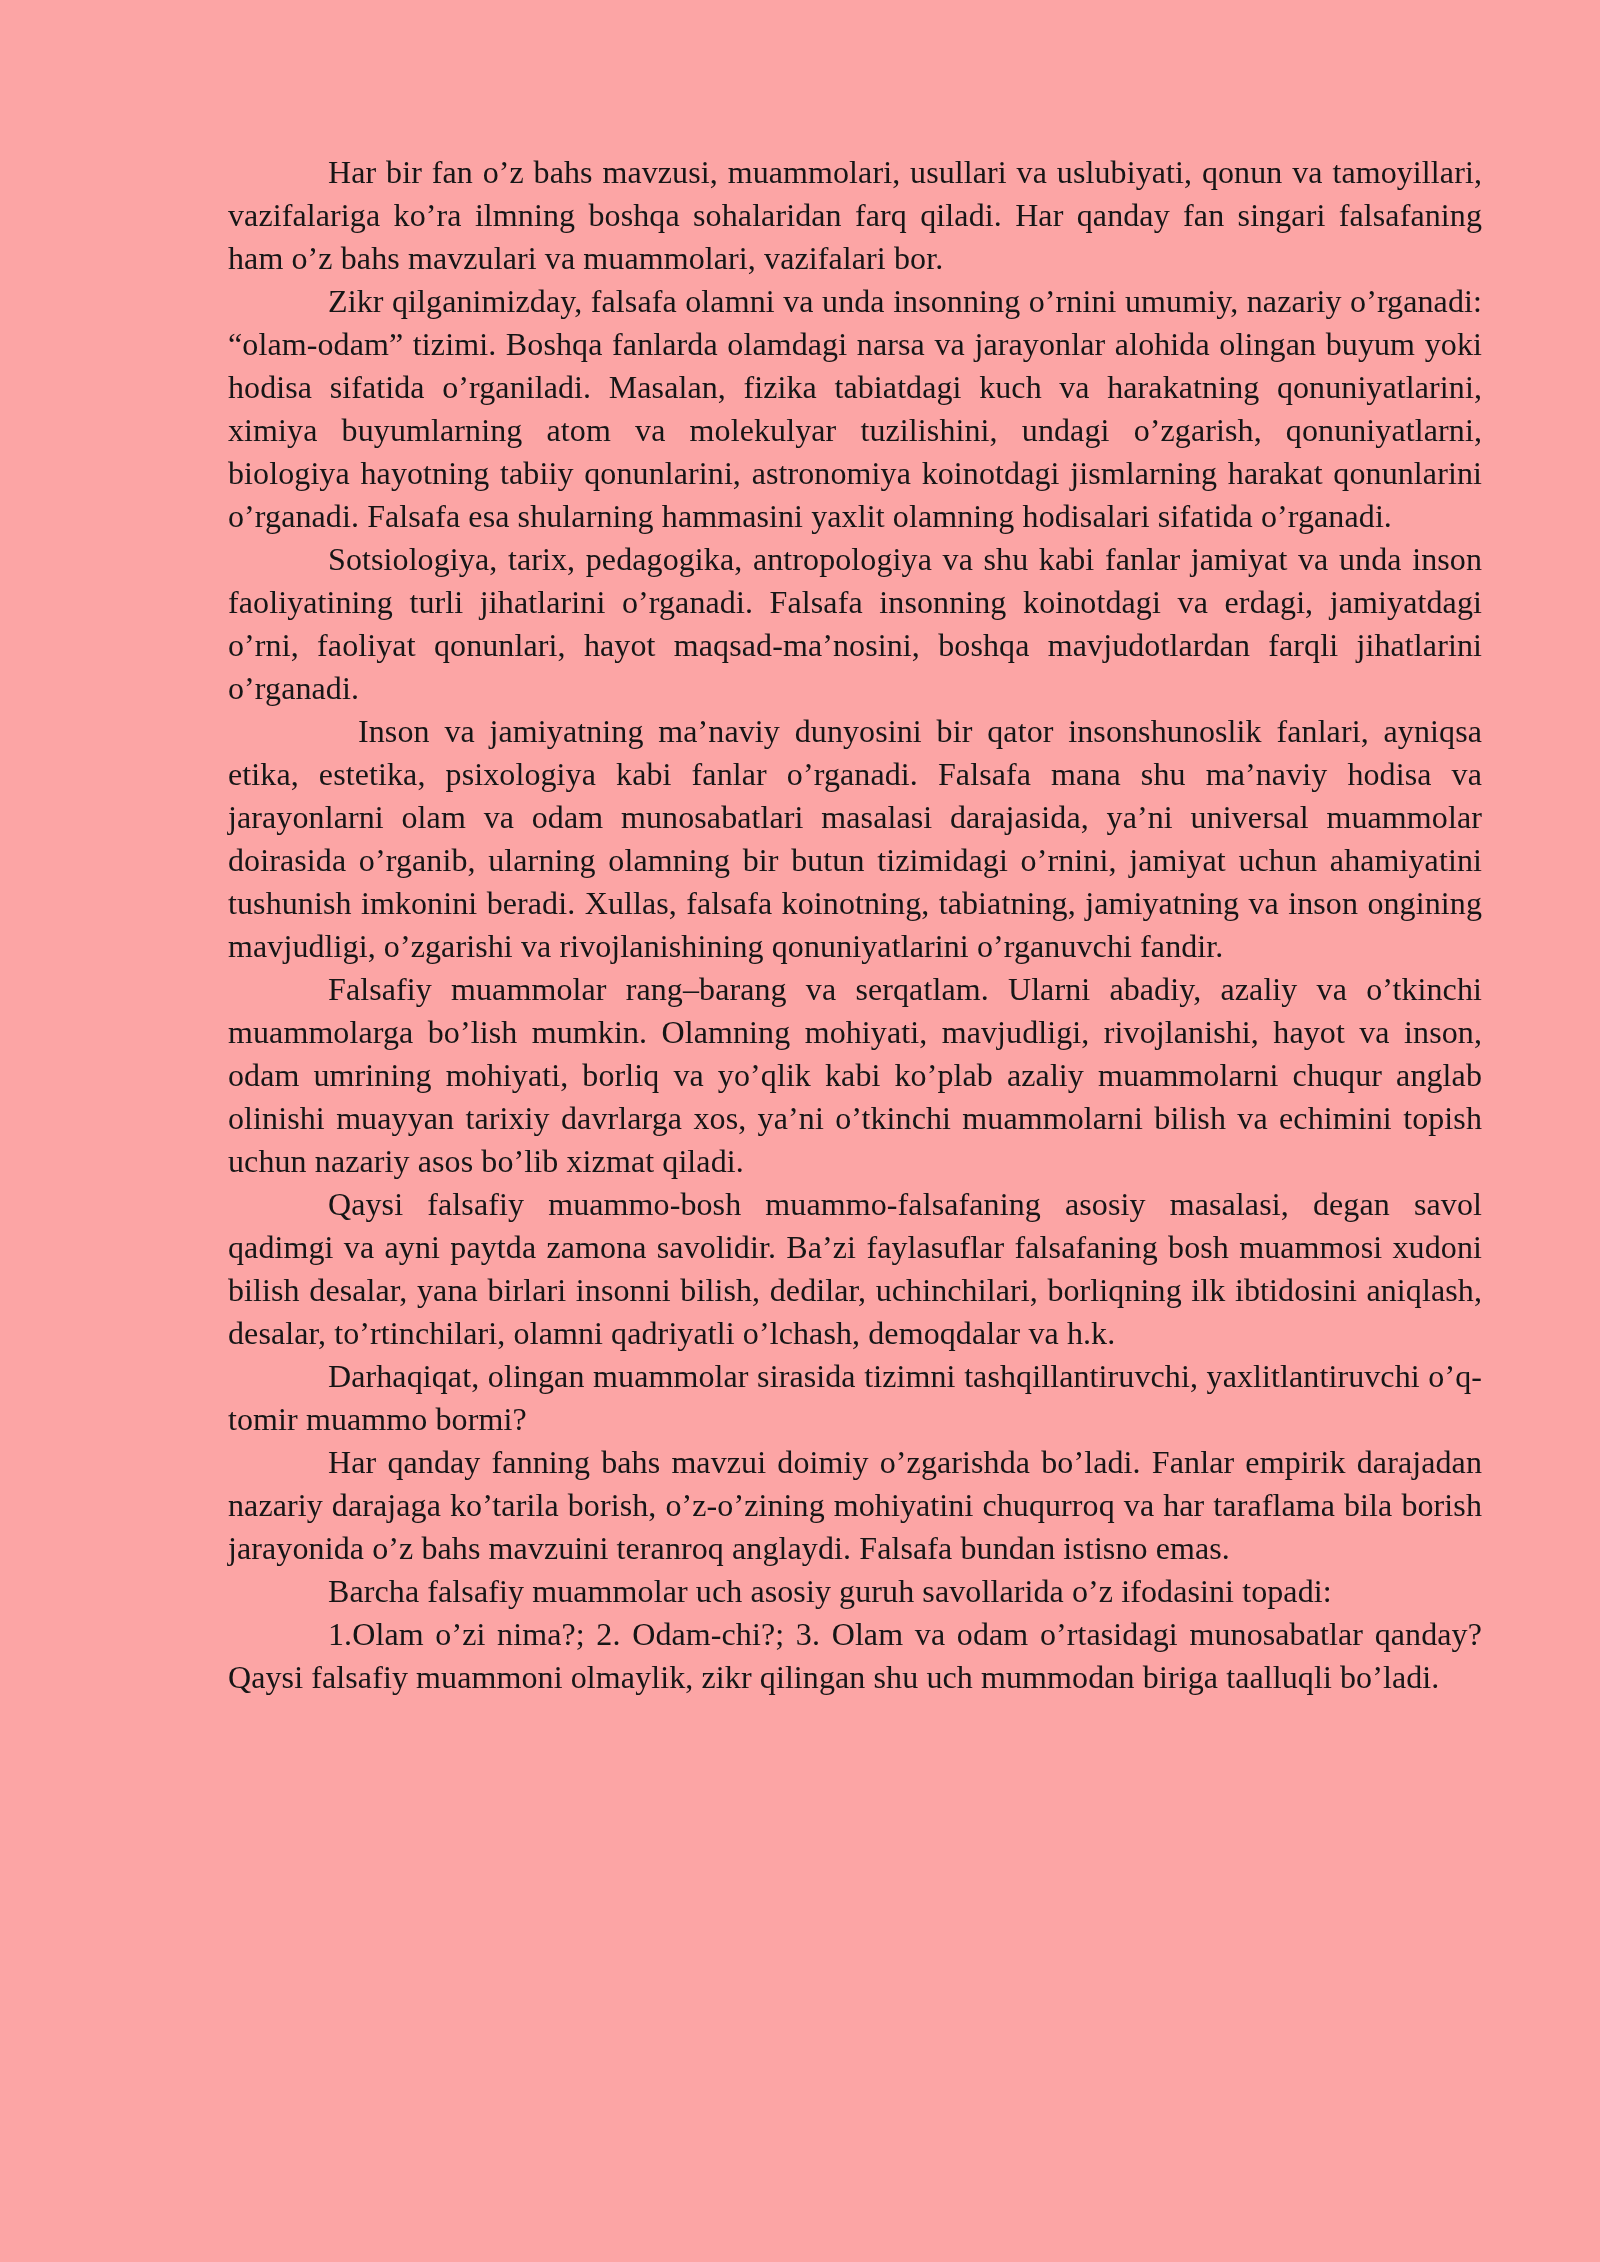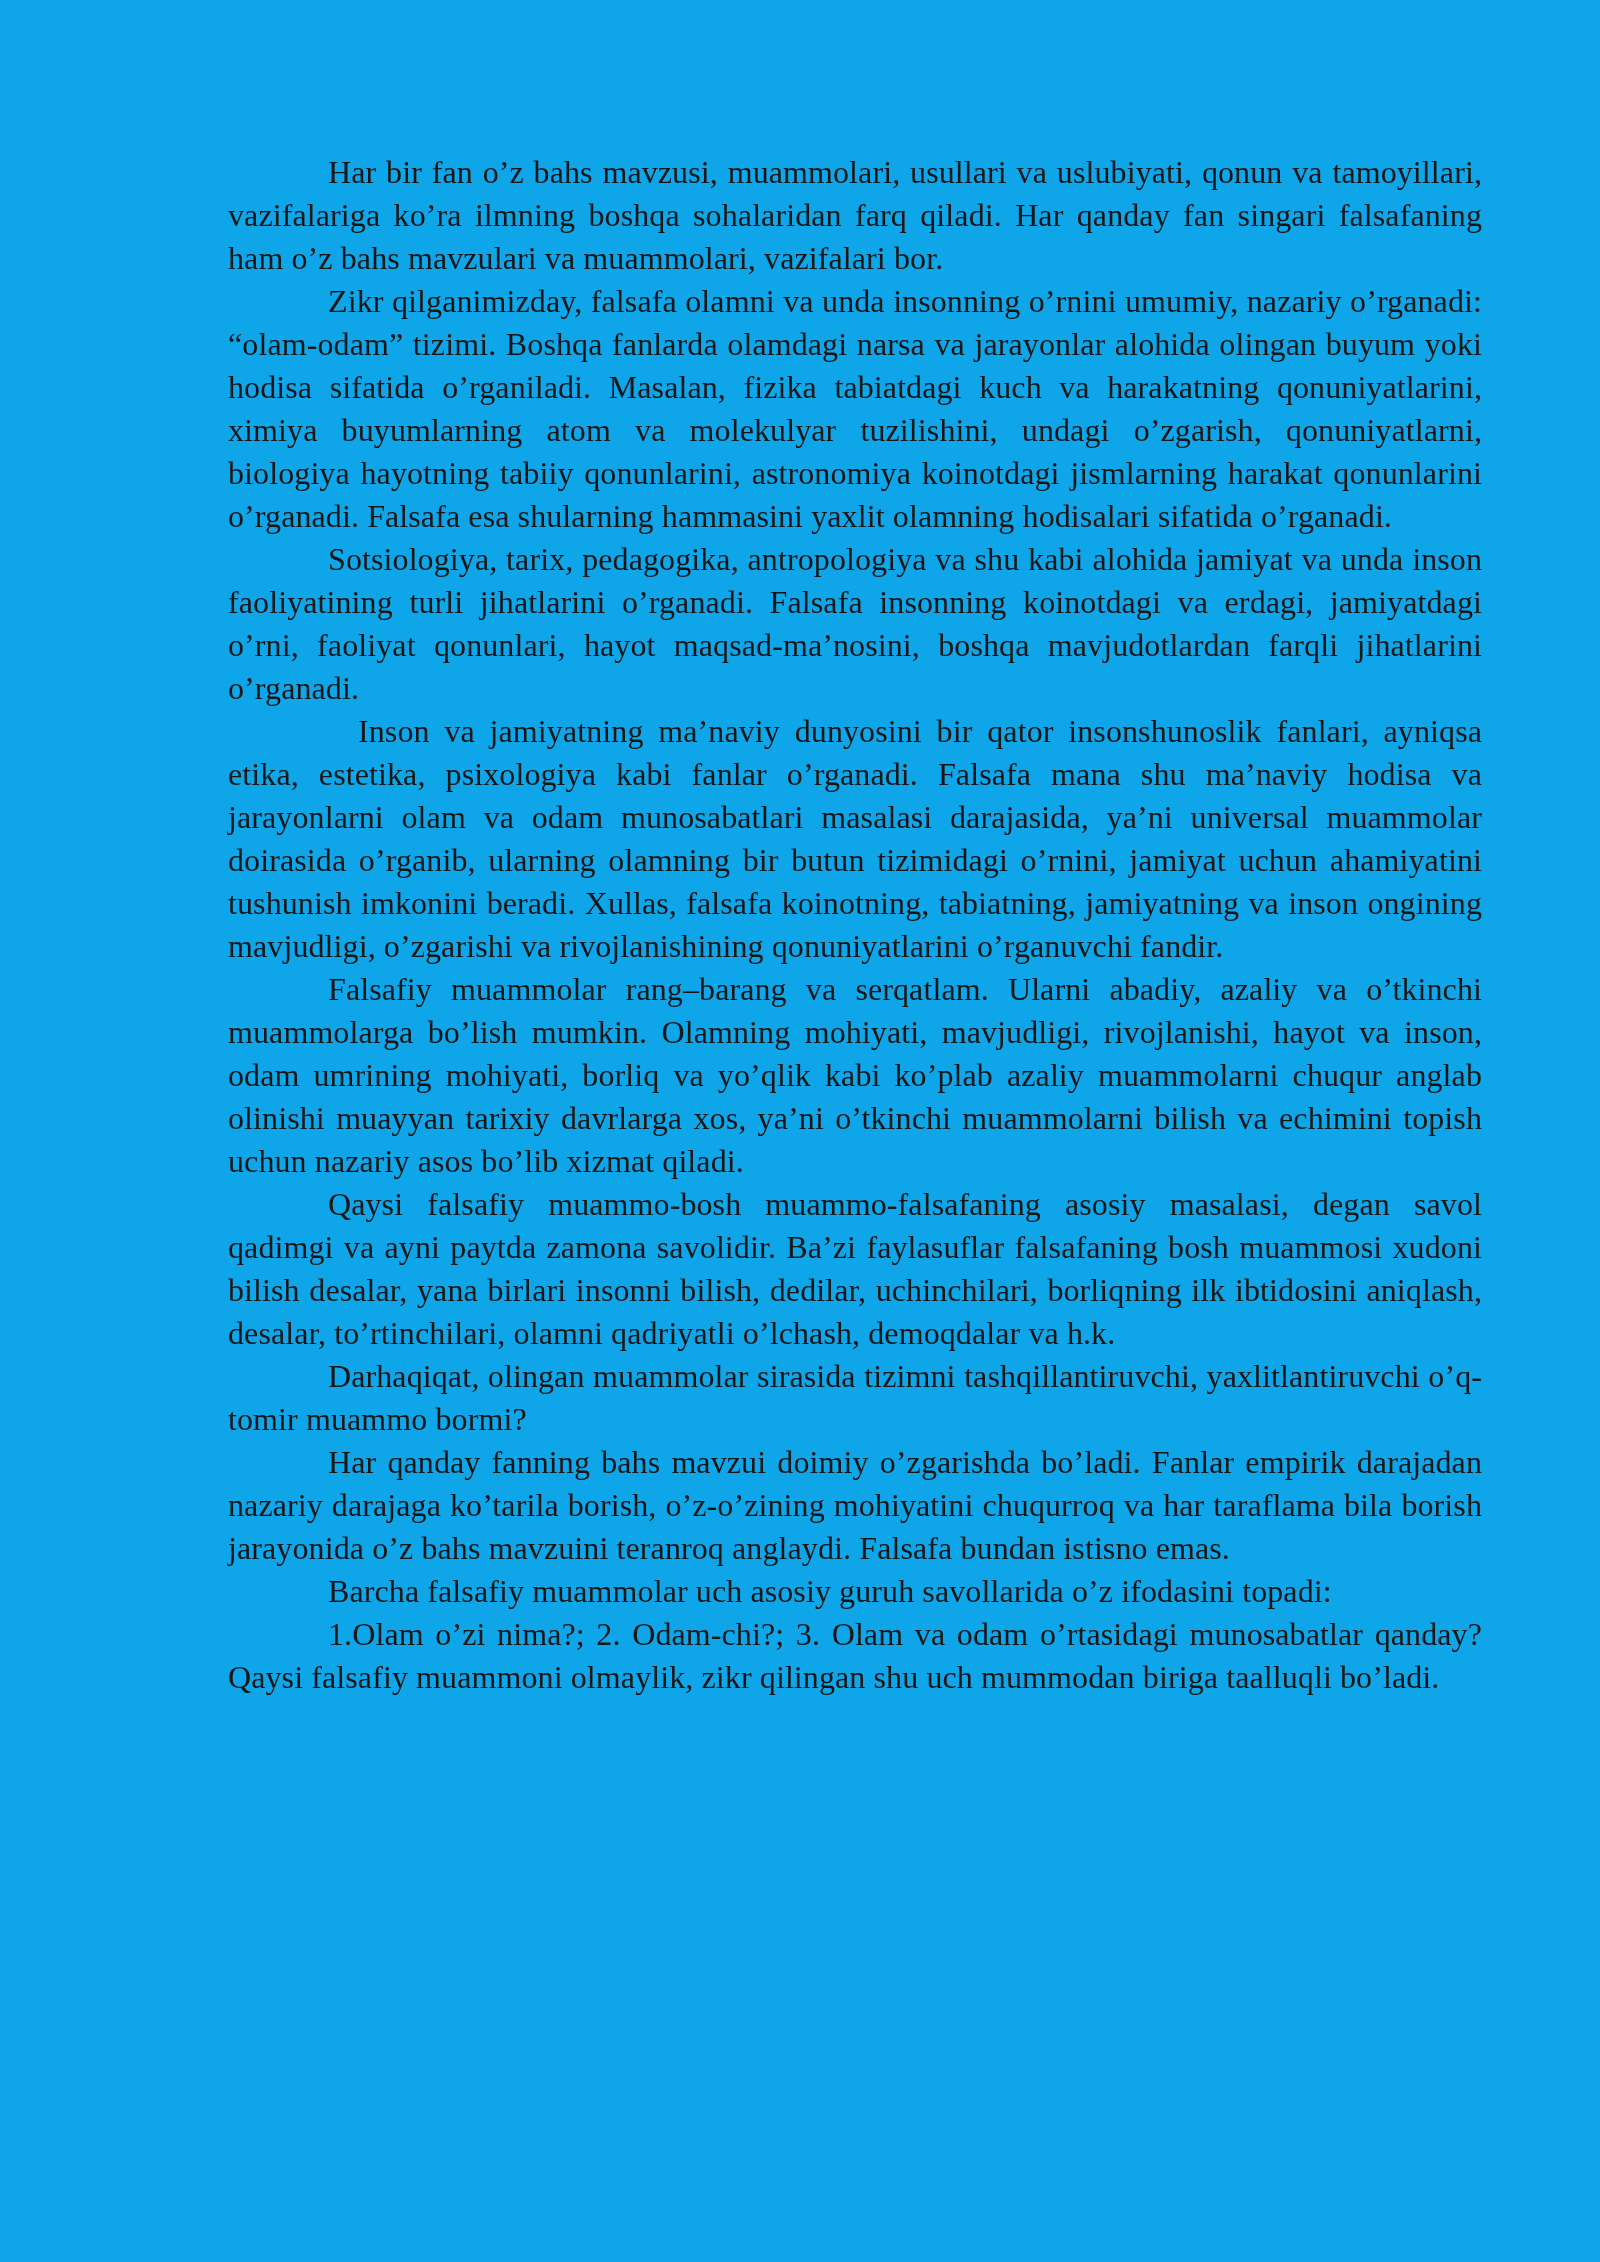--- a/index.html
+++ b/index.html
@@ -1,21 +1,21 @@
 <!DOCTYPE html>
 <html><head>
 <meta charset="utf-8">
 <style>
   html,body{margin:0;padding:0;background:#e8e8e8;}
   .page{
     position:relative;
     width:1600px;
     height:2262px;
     margin:0 auto;
-    background:#0ea5e9;
+    background:#fca5a5;
     overflow:hidden;
   }
   .text-block{
     box-sizing:border-box;
     padding:151px 118px 0 228px;
   }
   .text-block p{
     margin:0;
     text-indent:100px;
     text-align:justify;
@@ -30,21 +30,21 @@
     font-family:Liberation Serif, serif;
   }
 </style>
 </head>
 <body>
 
 <div class="page">
   <div class="text-block" id="text-block">
       <p>Har bir fan o’z bahs mavzusi, muammolari, usullari va uslubiyati, qonun va tamoyillari, vazifalariga ko’ra ilmning boshqa sohalaridan farq qiladi. Har qanday fan singari falsafaning ham o’z bahs mavzulari va muammolari, vazifalari bor.</p>
       <p>Zikr qilganimizday, falsafa olamni va unda insonning o’rnini umumiy, nazariy o’rganadi: “olam-odam” tizimi. Boshqa fanlarda olamdagi narsa va jarayonlar alohida olingan buyum yoki hodisa sifatida o’rganiladi. Masalan, fizika tabiatdagi kuch va harakatning qonuniyatlarini, ximiya buyumlarning atom va molekulyar tuzilishini, undagi o’zgarish, qonuniyatlarni, biologiya hayotning tabiiy qonunlarini, astronomiya koinotdagi jismlarning harakat qonunlarini o’rganadi. Falsafa esa shularning hammasini yaxlit olamning hodisalari sifatida o’rganadi.</p>
-      <p>Sotsiologiya, tarix, pedagogika, antropologiya va shu kabi alohida jamiyat va unda inson faoliyatining turli jihatlarini o’rganadi. Falsafa insonning koinotdagi va erdagi, jamiyatdagi o’rni, faoliyat qonunlari, hayot maqsad-ma’nosini, boshqa mavjudotlardan farqli jihatlarini o’rganadi.</p>
+      <p>Sotsiologiya, tarix, pedagogika, antropologiya va shu kabi fanlar jamiyat va unda inson faoliyatining turli jihatlarini o’rganadi. Falsafa insonning koinotdagi va erdagi, jamiyatdagi o’rni, faoliyat qonunlari, hayot maqsad-ma’nosini, boshqa mavjudotlardan farqli jihatlarini o’rganadi.</p>
       <p class="deep">Inson va jamiyatning ma’naviy dunyosini bir qator insonshunoslik fanlari, ayniqsa etika, estetika, psixologiya kabi fanlar o’rganadi. Falsafa mana shu ma’naviy hodisa va jarayonlarni olam va odam munosabatlari masalasi darajasida, ya’ni universal muammolar doirasida o’rganib, ularning  olamning bir butun tizimidagi o’rnini, jamiyat uchun ahamiyatini tushunish imkonini beradi. Xullas, falsafa koinotning, tabiatning, jamiyatning va inson ongining mavjudligi, o’zgarishi va rivojlanishining qonuniyatlarini o’rganuvchi fandir.</p>
       <p>Falsafiy muammolar rang–barang va serqatlam. Ularni abadiy, azaliy va o’tkinchi muammolarga bo’lish mumkin. Olamning mohiyati, mavjudligi, rivojlanishi, hayot va inson, odam umrining mohiyati, borliq va yo’qlik kabi ko’plab azaliy muammolarni chuqur anglab olinishi  muayyan tarixiy davrlarga xos, ya’ni o’tkinchi muammolarni bilish va echimini topish uchun  nazariy asos bo’lib xizmat qiladi.</p>
       <p>Qaysi falsafiy muammo-bosh muammo-falsafaning asosiy masalasi, degan savol qadimgi va ayni paytda  zamona savolidir. Ba’zi faylasuflar falsafaning bosh muammosi xudoni bilish  desalar,  yana birlari insonni bilish, dedilar, uchinchilari, borliqning ilk ibtidosini aniqlash, desalar, to’rtinchilari, olamni qadriyatli o’lchash, demoqdalar va  h.k.</p>
       <p>Darhaqiqat, olingan muammolar sirasida tizimni tashqillantiruvchi, yaxlitlantiruvchi o’q-tomir muammo  bormi?</p>
       <p>Har qanday fanning bahs mavzui doimiy o’zgarishda bo’ladi. Fanlar  empirik darajadan nazariy darajaga ko’tarila borish, o’z-o’zining mohiyatini chuqurroq va har taraflama bila borish jarayonida o’z bahs mavzuini teranroq anglaydi. Falsafa bundan istisno emas.</p>
       <p>Barcha falsafiy muammolar uch asosiy guruh savollarida o’z  ifodasini topadi:</p>
       <p>1.Olam o’zi nima?; 2. Odam-chi?; 3. Olam va odam o’rtasidagi munosabatlar qanday? Qaysi falsafiy muammoni olmaylik, zikr qilingan  shu uch  mummodan biriga taalluqli bo’ladi.</p>
     </div>
 </div>
 

